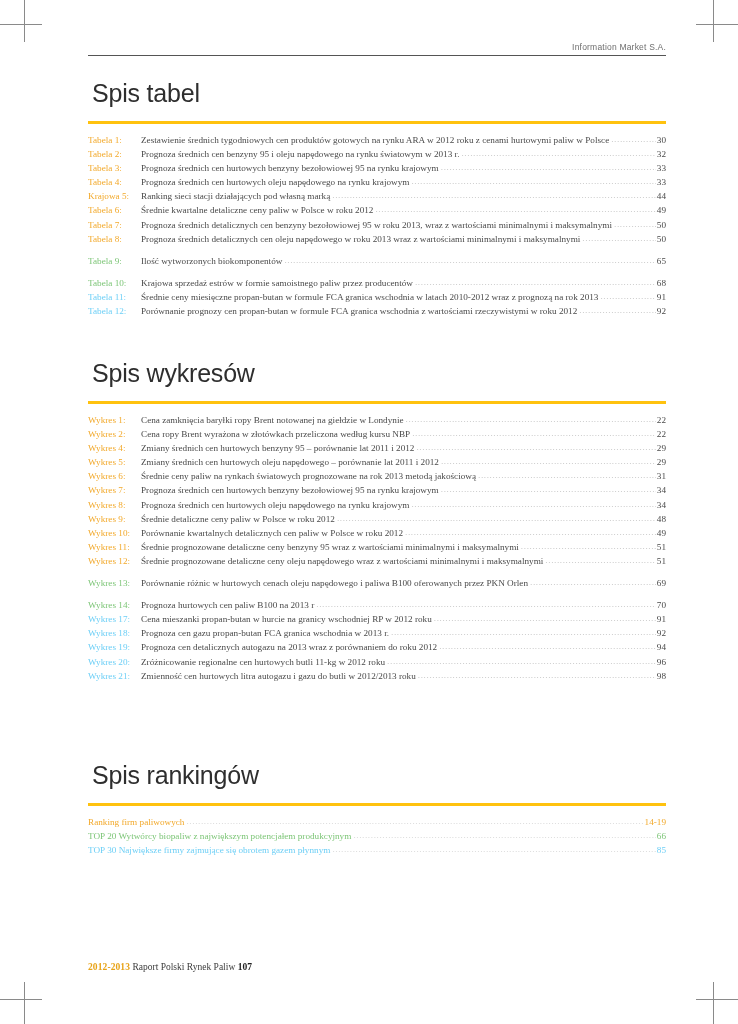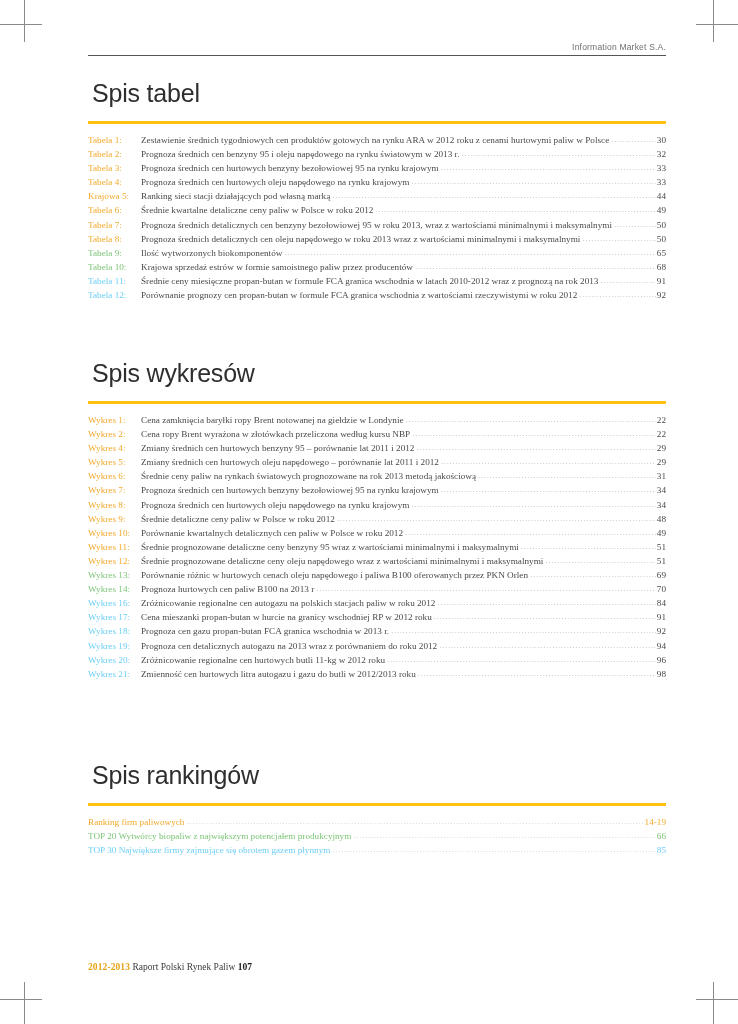--- a/index.html
+++ b/index.html
@@ -116,21 +116,21 @@
   }
   .entry .pg {
     flex: 0 0 auto;
     color: #4a4a4a;
     text-align: right;
     padding-left: 1px;
   }
 
   
   .c-amber { color: #F2A92B; }
-  .c-green { color: #7CC576; }
+  .c-green { color: #7CC576; margin-top: 8px; }
   .c-blue  { color: #6DCFF6; }
   .entry.rank.r-amber .ttl, .entry.rank.r-amber .pg { color: #F2A92B; }
   .entry.rank.r-green .ttl, .entry.rank.r-green .pg { color: #7CC576; }
   .entry.rank.r-blue  .ttl, .entry.rank.r-blue  .pg { color: #6DCFF6; }
   .entry.rank .leader { color: #cfcfcf; }
 
   
   .footer {
     position: absolute;
     left: 0;
@@ -322,26 +322,20 @@
           <span class="leader"></span>
           <span class="pg">69</span>
         </div>
         <div class="entry">
           <span class="lbl c-green">Wykres 14:</span>
           <span class="ttl">Prognoza hurtowych cen paliw B100 na 2013 r</span>
           <span class="leader"></span>
           <span class="pg">70</span>
         </div>
         <div class="entry">
-          <span class="lbl c-blue">Wykres 16:</span>
-          <span class="ttl">Zróżnicowanie regionalne cen autogazu na polskich stacjach paliw w roku 2012</span>
-          <span class="leader"></span>
-          <span class="pg">84</span>
-        </div>
-        <div class="entry">
           <span class="lbl c-blue">Wykres 17:</span>
           <span class="ttl">Cena mieszanki propan-butan w hurcie na granicy wschodniej RP w 2012 roku</span>
           <span class="leader"></span>
           <span class="pg">91</span>
         </div>
         <div class="entry">
           <span class="lbl c-blue">Wykres 18:</span>
           <span class="ttl">Prognoza cen gazu propan-butan FCA granica wschodnia w 2013 r.</span>
           <span class="leader"></span>
           <span class="pg">92</span>

